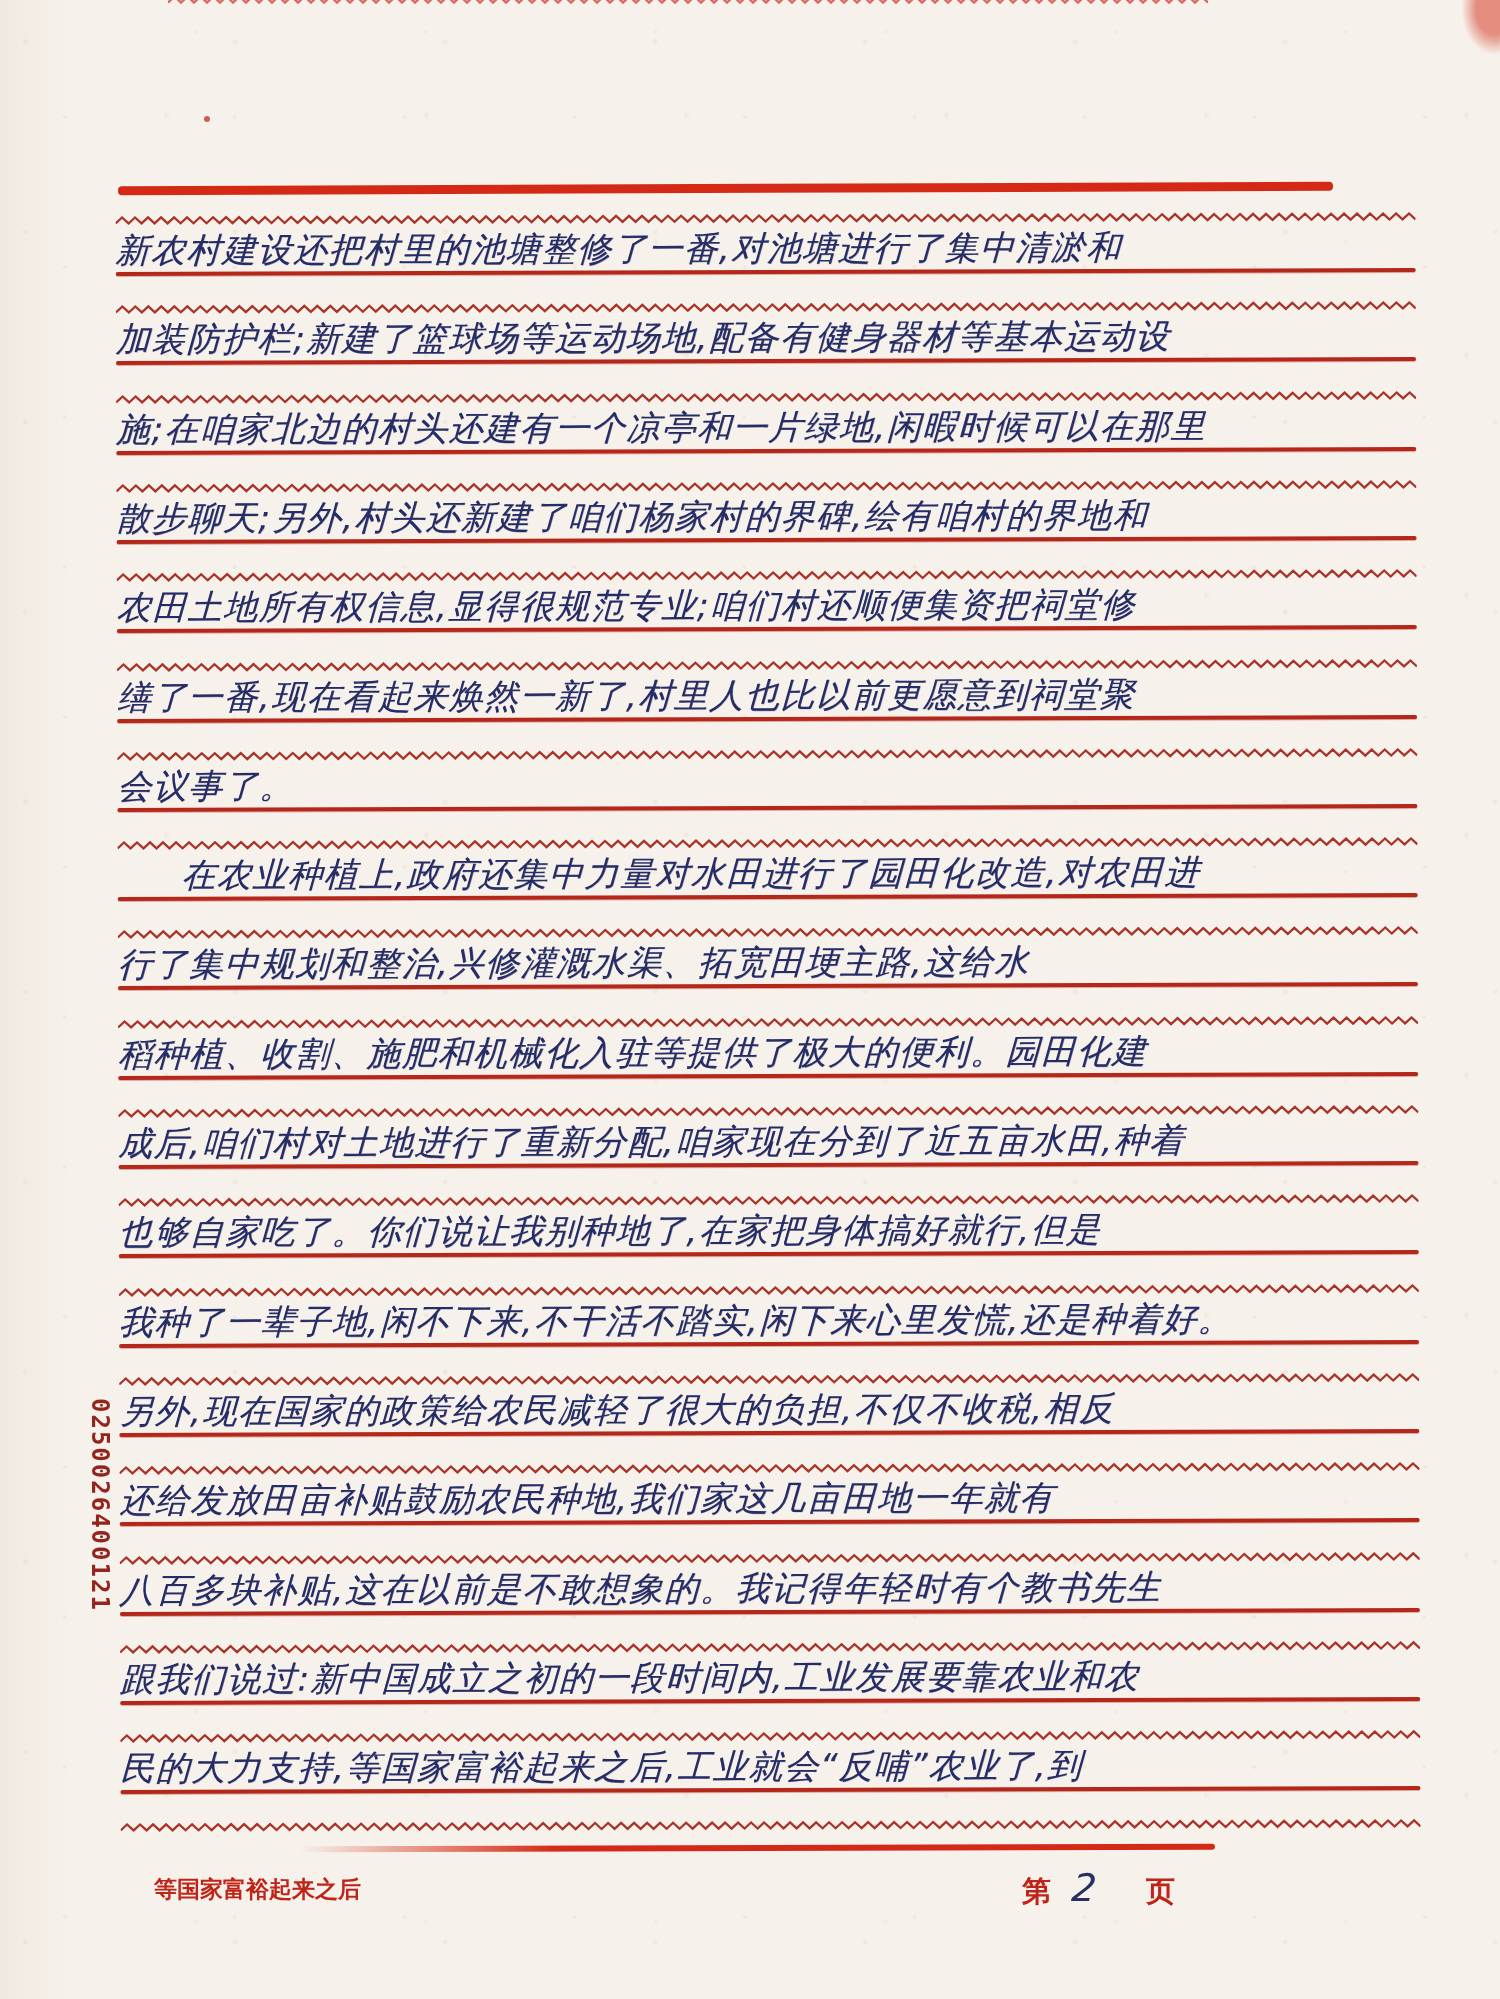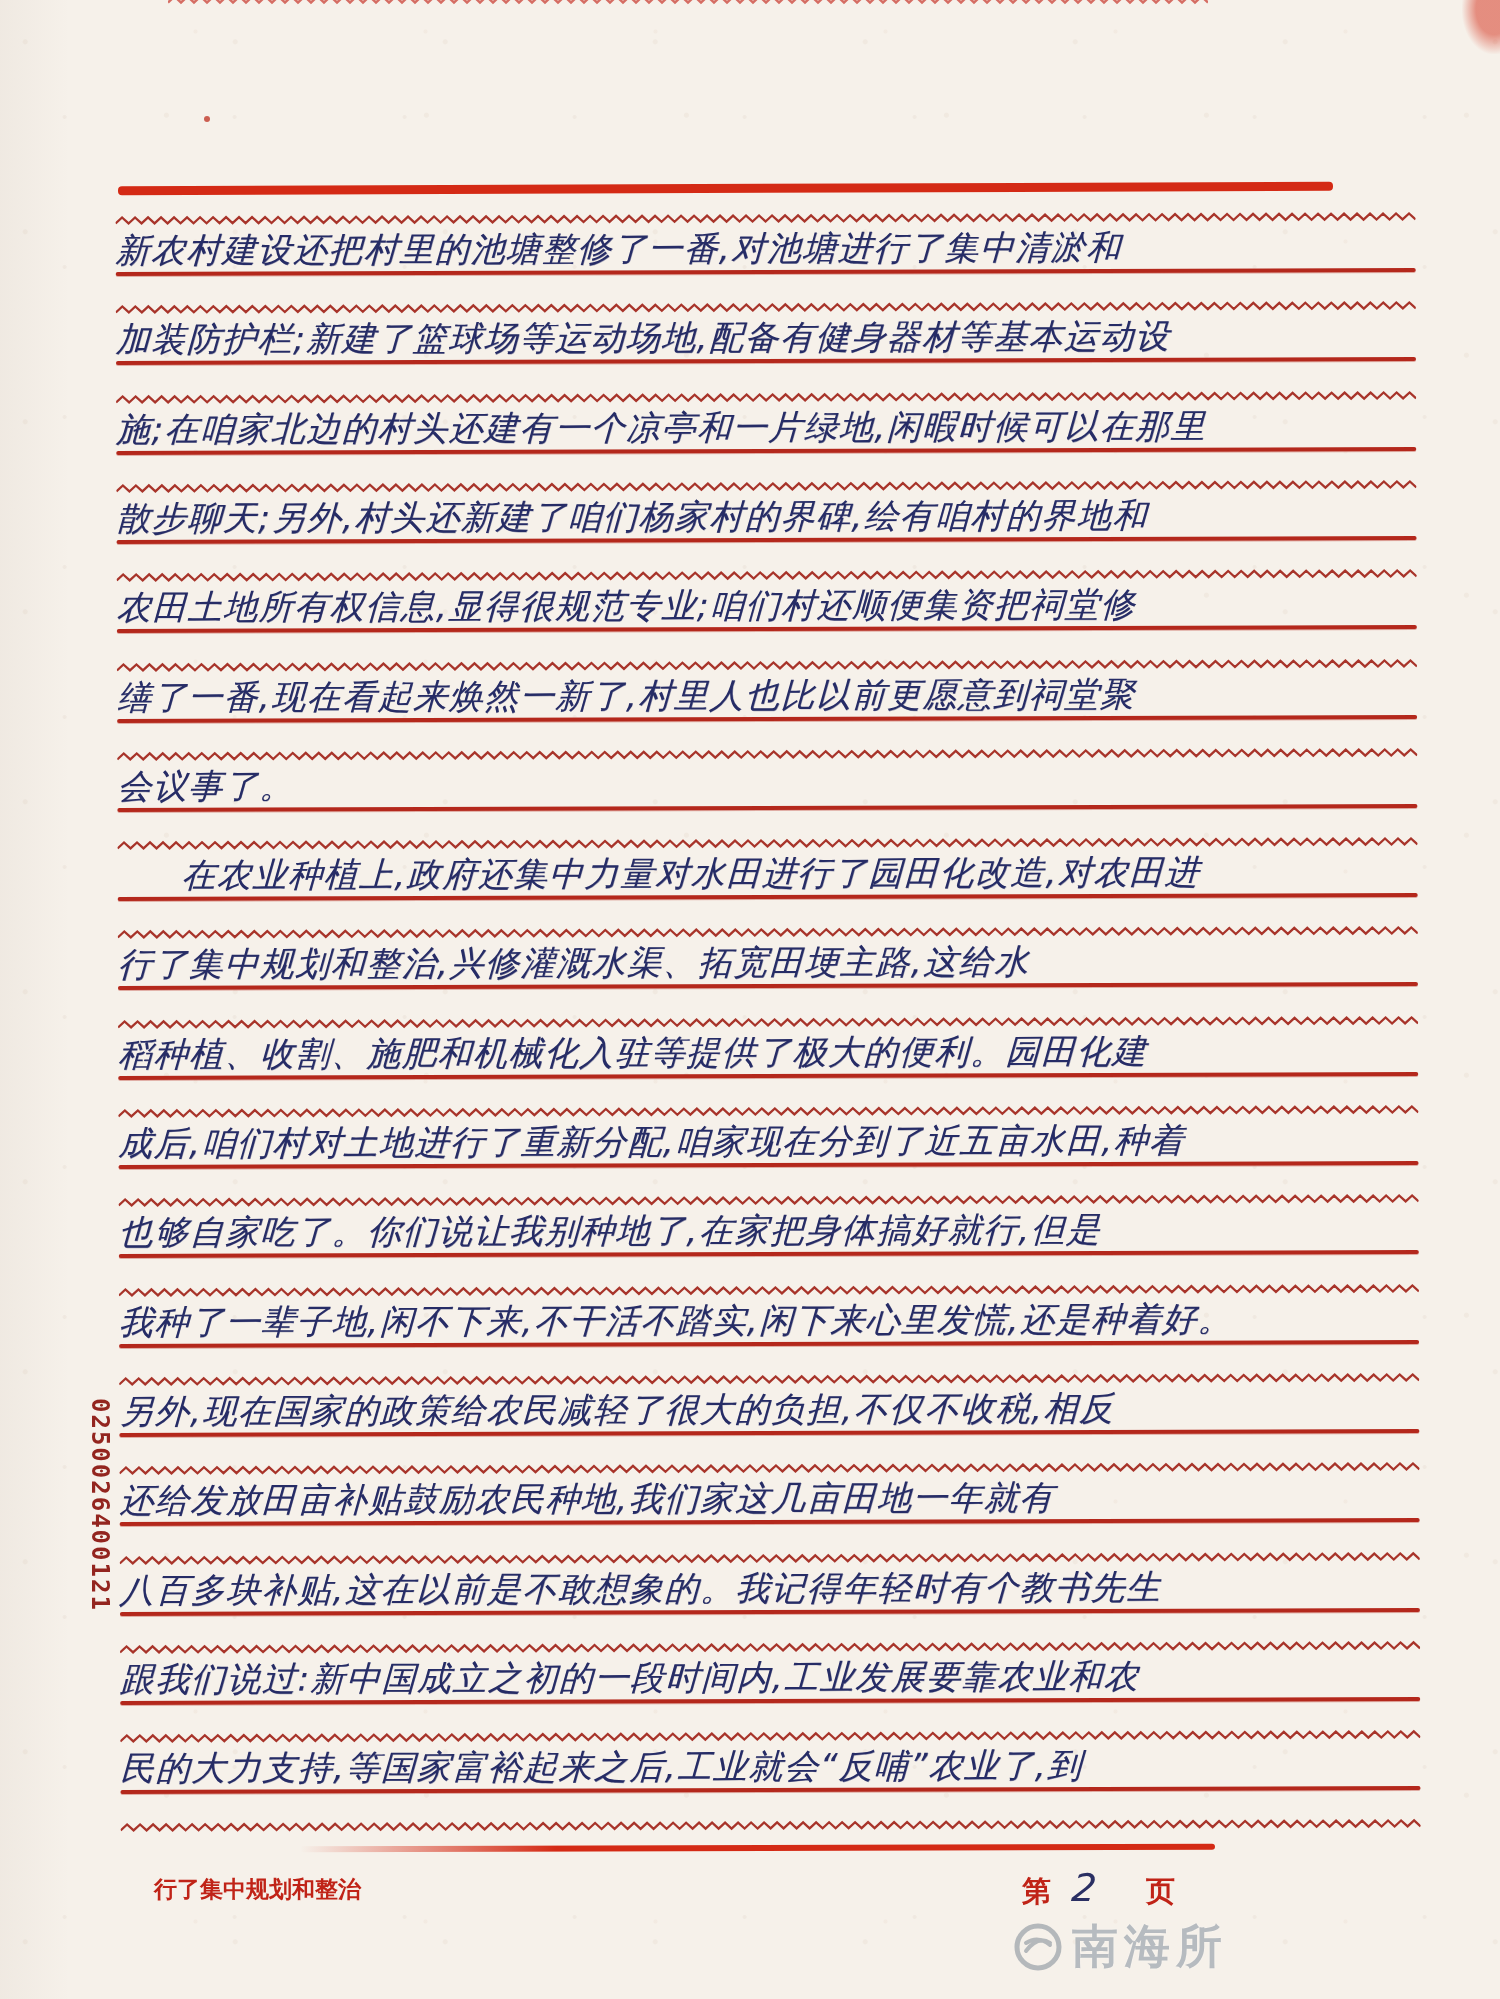--- a/index.html
+++ b/index.html
@@ -158,28 +158,21 @@
       <svg width="1300" height="11" class="zigzag" style="top: 1822px;">
         <polyline points="0,8.5 6.5,2.5 13,8.5 19.5,2.5 26,8.5 32.5,2.5 39,8.5 45.5,2.5 52,8.5 58.5,2.5 65,8.5 71.5,2.5 78,8.5 84.5,2.5 91,8.5 97.5,2.5 104,8.5 110.5,2.5 117,8.5 123.5,2.5 130,8.5 136.5,2.5 143,8.5 149.5,2.5 156,8.5 162.5,2.5 169,8.5 175.5,2.5 182,8.5 188.5,2.5 195,8.5 201.5,2.5 208,8.5 214.5,2.5 221,8.5 227.5,2.5 234,8.5 240.5,2.5 247,8.5 253.5,2.5 260,8.5 266.5,2.5 273,8.5 279.5,2.5 286,8.5 292.5,2.5 299,8.5 305.5,2.5 312,8.5 318.5,2.5 325,8.5 331.5,2.5 338,8.5 344.5,2.5 351,8.5 357.5,2.5 364,8.5 370.5,2.5 377,8.5 383.5,2.5 390,8.5 396.5,2.5 403,8.5 409.5,2.5 416,8.5 422.5,2.5 429,8.5 435.5,2.5 442,8.5 448.5,2.5 455,8.5 461.5,2.5 468,8.5 474.5,2.5 481,8.5 487.5,2.5 494,8.5 500.5,2.5 507,8.5 513.5,2.5 520,8.5 526.5,2.5 533,8.5 539.5,2.5 546,8.5 552.5,2.5 559,8.5 565.5,2.5 572,8.5 578.5,2.5 585,8.5 591.5,2.5 598,8.5 604.5,2.5 611,8.5 617.5,2.5 624,8.5 630.5,2.5 637,8.5 643.5,2.5 650,8.5 656.5,2.5 663,8.5 669.5,2.5 676,8.5 682.5,2.5 689,8.5 695.5,2.5 702,8.5 708.5,2.5 715,8.5 721.5,2.5 728,8.5 734.5,2.5 741,8.5 747.5,2.5 754,8.5 760.5,2.5 767,8.5 773.5,2.5 780,8.5 786.5,2.5 793,8.5 799.5,2.5 806,8.5 812.5,2.5 819,8.5 825.5,2.5 832,8.5 838.5,2.5 845,8.5 851.5,2.5 858,8.5 864.5,2.5 871,8.5 877.5,2.5 884,8.5 890.5,2.5 897,8.5 903.5,2.5 910,8.5 916.5,2.5 923,8.5 929.5,2.5 936,8.5 942.5,2.5 949,8.5 955.5,2.5 962,8.5 968.5,2.5 975,8.5 981.5,2.5 988,8.5 994.5,2.5 1001,8.5 1007.5,2.5 1014,8.5 1020.5,2.5 1027,8.5 1033.5,2.5 1040,8.5 1046.5,2.5 1053,8.5 1059.5,2.5 1066,8.5 1072.5,2.5 1079,8.5 1085.5,2.5 1092,8.5 1098.5,2.5 1105,8.5 1111.5,2.5 1118,8.5 1124.5,2.5 1131,8.5 1137.5,2.5 1144,8.5 1150.5,2.5 1157,8.5 1163.5,2.5 1170,8.5 1176.5,2.5 1183,8.5 1189.5,2.5 1196,8.5 1202.5,2.5 1209,8.5 1215.5,2.5 1222,8.5 1228.5,2.5 1235,8.5 1241.5,2.5 1248,8.5 1254.5,2.5 1261,8.5 1267.5,2.5 1274,8.5 1280.5,2.5 1287,8.5 1293.5,2.5 1300,8.5" fill="none" stroke="#a8342a" stroke-width="2.3"></polyline>
       </svg>
     </div>
 
   <div class="thick-line thick-top"></div>
   <div class="thick-line thick-bottom"></div>
 
   <div class="serial">0250026400121</div>
 
-  <div class="printer-credit">行了集中规划和整治</div>
+  <div class="printer-credit">等国家富裕起来之后</div>
 
   <div class="page-label page-prefix">第</div>
   <div class="page-number">2</div>
   <div class="page-label page-suffix">页</div>
 
-  <div class="watermark">
-    <svg width="52" height="52" viewBox="0 0 52 52">
-      <circle cx="26" cy="26" r="21" fill="none" stroke="rgba(125,136,148,.55)" stroke-width="5"></circle>
-      <path d="M14 30 q12 -16 24 -8 M14 22 q12 -8 24 2" fill="none" stroke="rgba(125,136,148,.55)" stroke-width="4" stroke-linecap="round"></path>
-    </svg>
-    <span class="watermark-text">南海所</span>
-  </div>
 
   <div class="ink-dot" style="left:204px;top:116px;width:6px;height:6px;background:#c0392b;opacity:.8;"></div>
 </div>
 
 </body></html>

